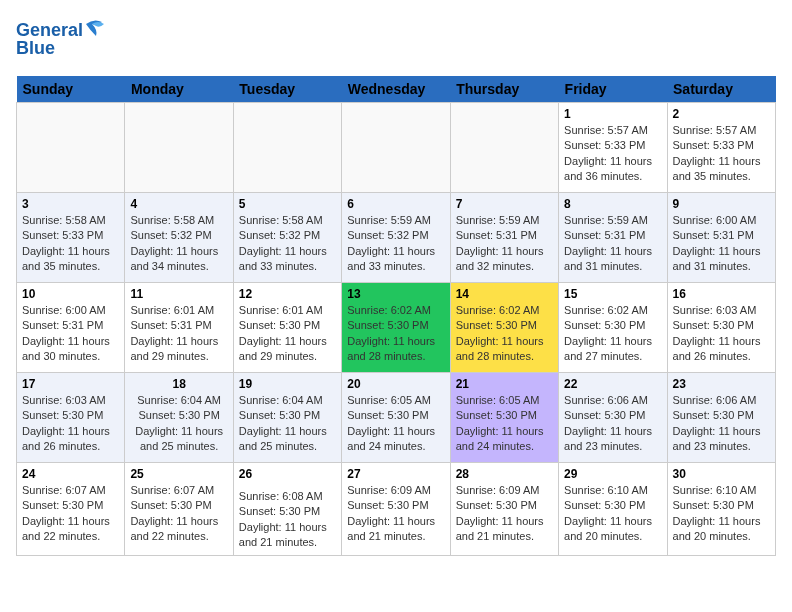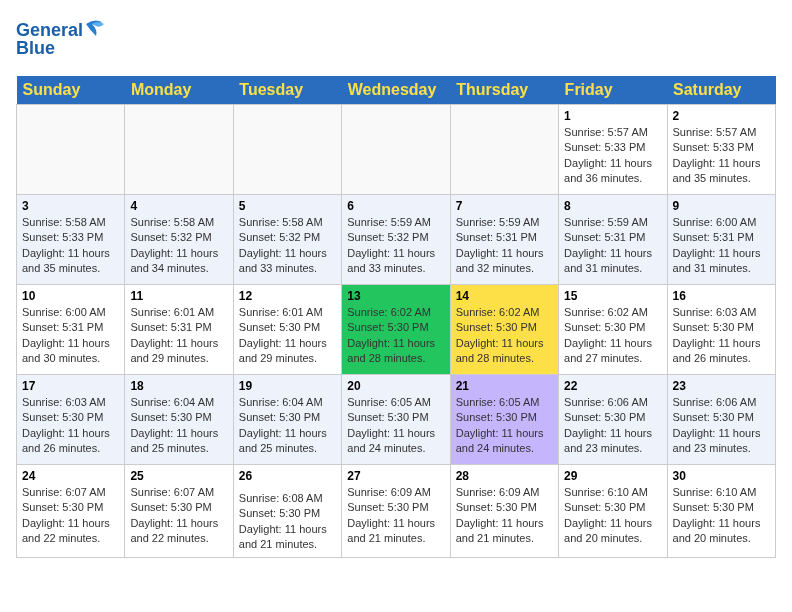--- a/index.html
+++ b/index.html
@@ -32,24 +32,24 @@
       font-size: 16px;
       color: #555;
     }
     .calendar {
       width: 100%;
       border-collapse: collapse;
       font-size: 11px;
     }
     .calendar th {
       background: #2a6dbf;
-      color: #fde047;
+      color: #000000;
       text-align: left;
       padding: 5px 6px;
-      font-size: 16px;
+      font-size: 14px;
       font-weight: bold;
     }
     .calendar td {
       border: 1px solid #ccc;
       vertical-align: top;
       padding: 4px 5px;
       width: 108px;
       min-height: 80px;
       height: 90px;
     }
@@ -219,21 +219,21 @@
 Daylight: 11 hours and 26 minutes.</div>
         </td>
       </tr>
       <tr>
         <td style="background: rgb(238, 242, 250);">
           <span class="day-num">17</span>
           <div class="day-info" style="white-space: pre-line;">Sunrise: 6:03 AM
 Sunset: 5:30 PM
 Daylight: 11 hours and 26 minutes.</div>
         </td>
-        <td style="background: rgb(238, 242, 250);">
+        <td style="background: rgb(238, 242, 250); text-align: center;">
           <span class="day-num">18</span>
           <div class="day-info" style="white-space: pre-line;">Sunrise: 6:04 AM
 Sunset: 5:30 PM
 Daylight: 11 hours and 25 minutes.</div>
         </td>
         <td style="background: rgb(238, 242, 250);">
           <span class="day-num">19</span>
           <div class="day-info" style="white-space: pre-line;">Sunrise: 6:04 AM
 Sunset: 5:30 PM
 Daylight: 11 hours and 25 minutes.</div>

